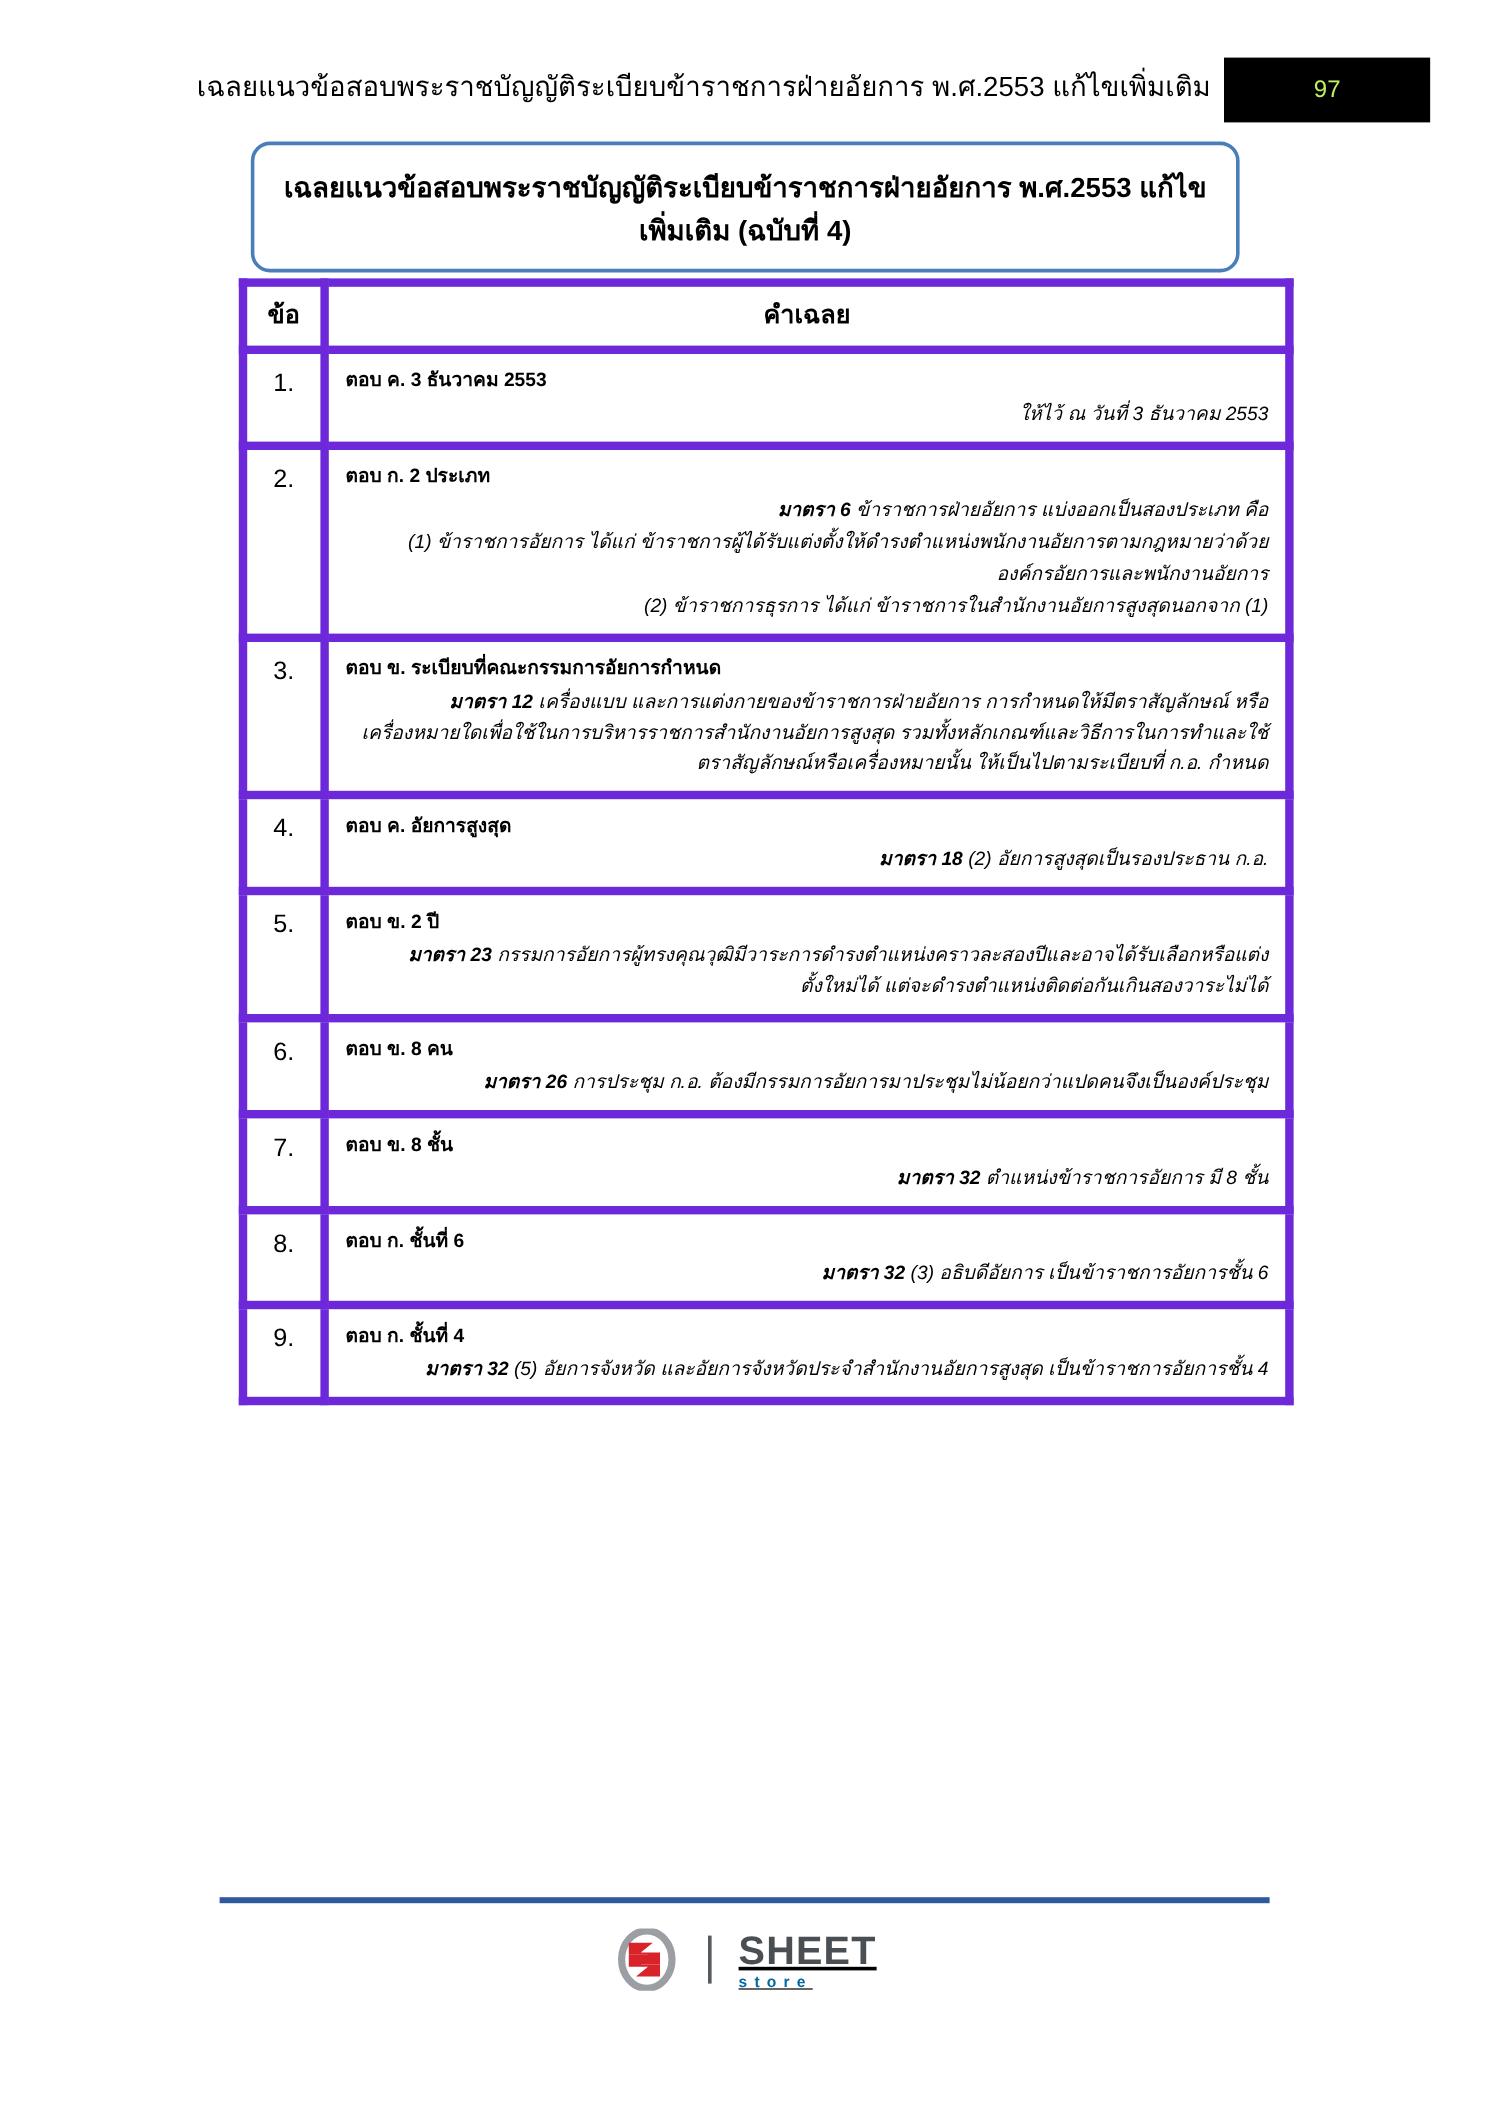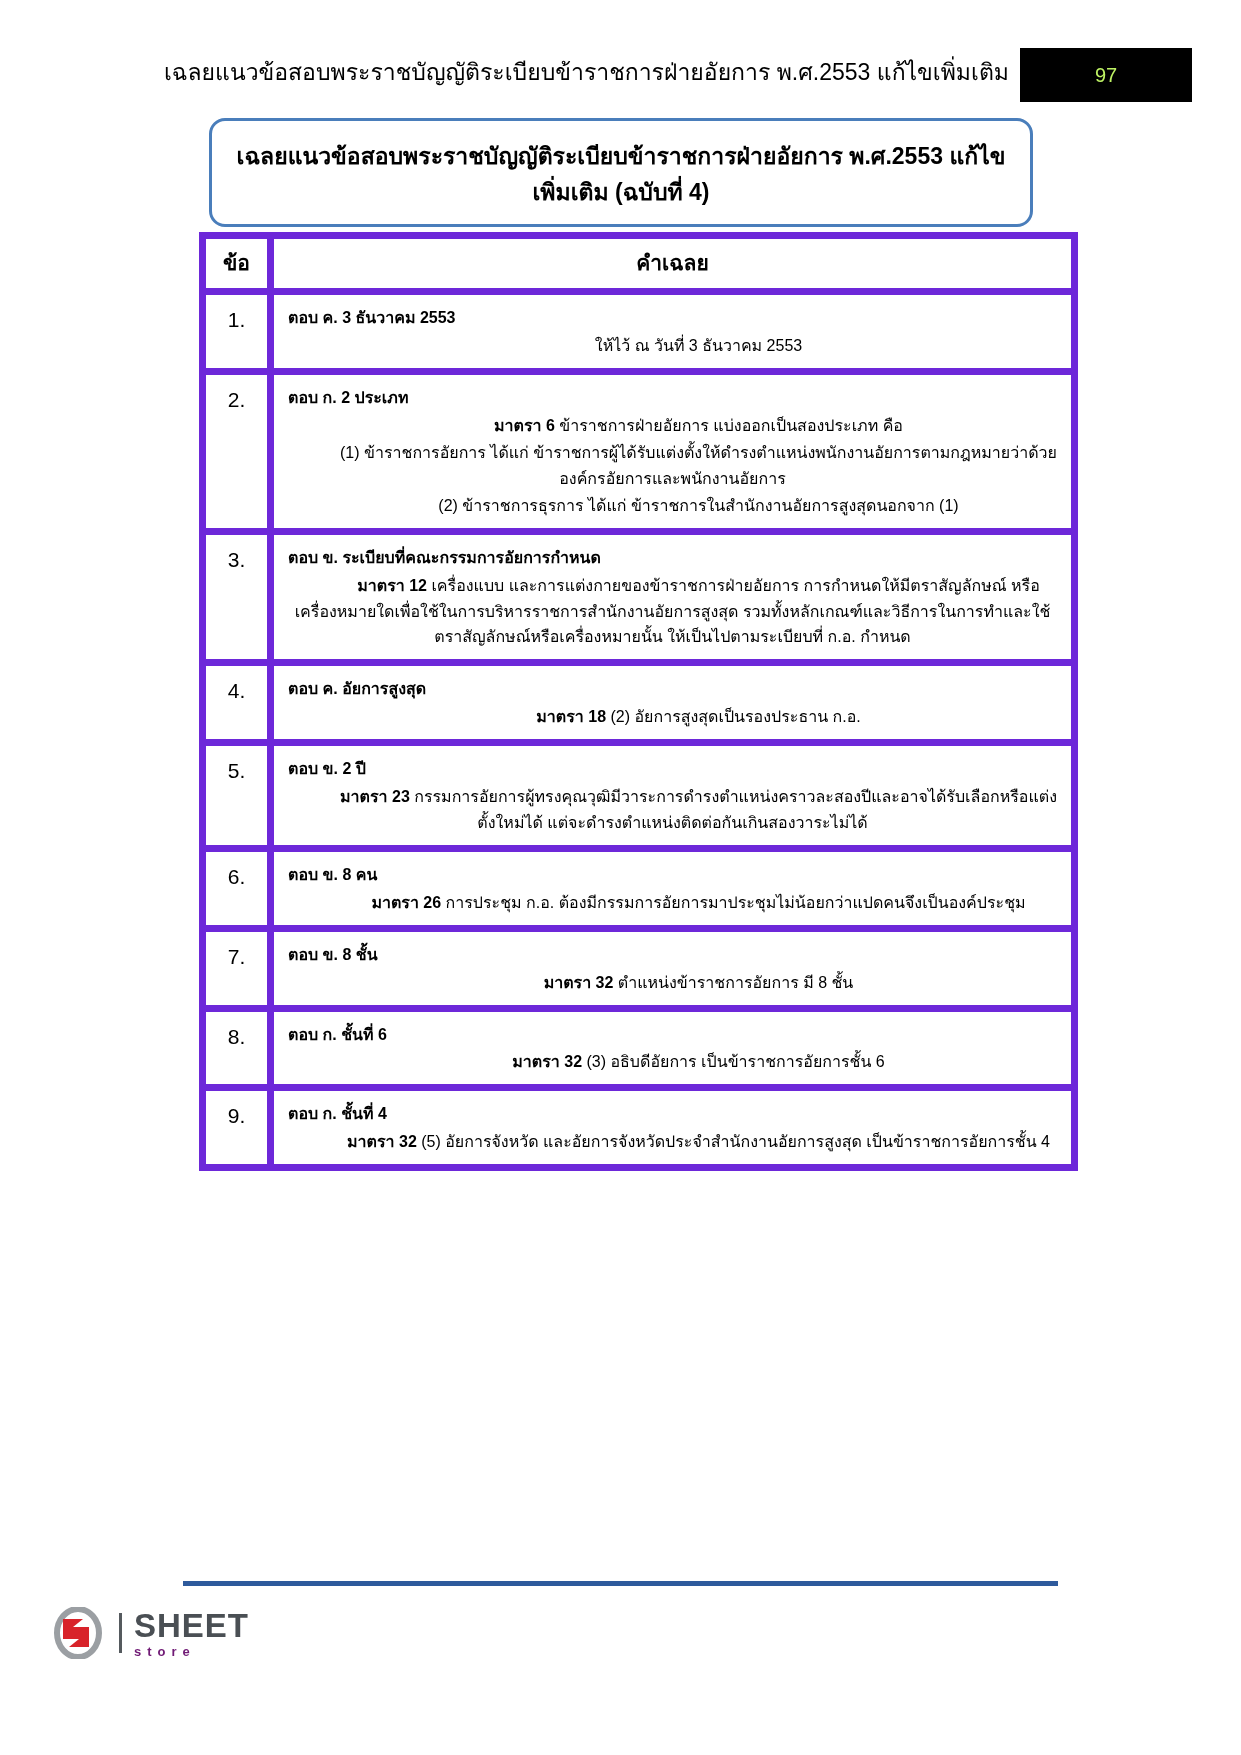--- a/index.html
+++ b/index.html
@@ -112,21 +112,22 @@
     font-size: 16px;
     line-height: 1.62;
   }
   .ans-head {
     font-weight: 700;
     margin: 0 0 2px 0;
   }
   .ans-body {
     margin: 0;
     text-indent: 52px;
-    text-align: center;
+    text-align: right;
+    font-style: italic;
   }
   .ans-body + .ans-body { margin-top: 1px; }
   .ans-body .lawref {
     font-weight: 700;
   }
 
   
   .footer {
     position: absolute;
     left: 0;
@@ -142,21 +143,23 @@
     height: 5px;
     background: #2e5a9c;
   }
   .footer-logo {
     position: absolute;
     left: 0;
     right: 0;
     top: 42px;
     display: flex;
     align-items: center;
-    gap: 12px;
+    justify-content: center;
+    gap: 22px;
+    text-decoration: underline;
   }
   .logo-mark {
     width: 58px;
     height: 52px;
     flex: none;
   }
   .logo-divider {
     width: 3px;
     height: 40px;
     background: #555a5e;
@@ -168,21 +171,21 @@
     font-size: 33px;
     font-weight: 700;
     letter-spacing: 1px;
     color: #4a4f54;
     display: block;
   }
   .logo-text-sub {
     font-size: 13px;
     font-weight: 700;
     letter-spacing: 6px;
-    color: #701a75;
+    color: #0369a1;
     display: block;
     margin-top: 3px;
   }
 </style>
 </head>
 <body>
 
 <div class="page">
 
   <div class="running-header">

